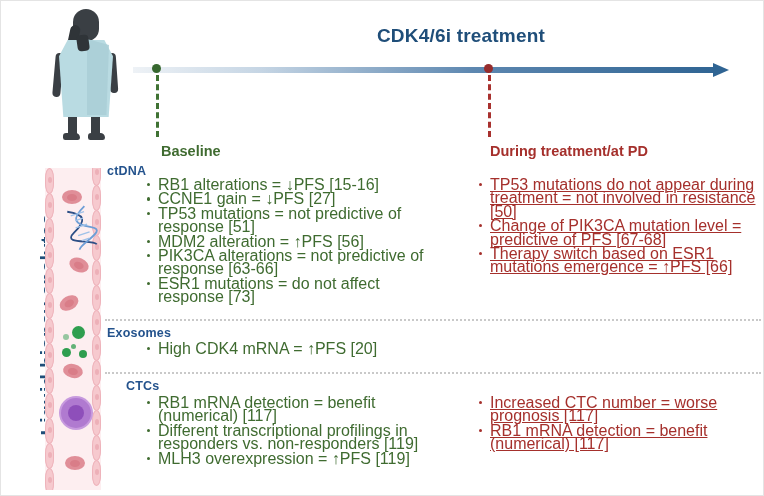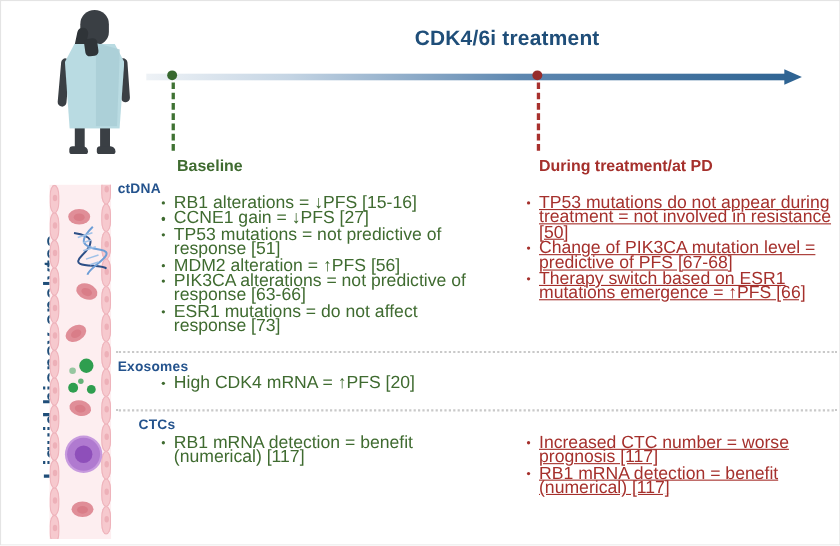--- a/index.html
+++ b/index.html
@@ -288,20 +288,22 @@
           <li>High CDK4 mRNA = ↑PFS [20]</li>
         </ul>
     </div>
     <div class="col col-right" id="ex-right">
       <ul class="bul red"></ul>
     </div>
 
     <div class="col col-left" id="cc-left">
       <ul class="bul green">
           <li>RB1 mRNA detection = benefit (numerical) [117]</li>
+          <li>Different transcriptional profilings in responders vs. non-responders [119]</li>
+          <li>MLH3 overexpression = ↑PFS [119]</li>
         </ul>
     </div>
     <div class="col col-right" id="cc-right">
       <ul class="bul red">
           <li>Increased CTC number = worse prognosis [117]</li>
           <li>RB1 mRNA detection = benefit (numerical) [117]</li>
         </ul>
     </div>
   </div>
 

